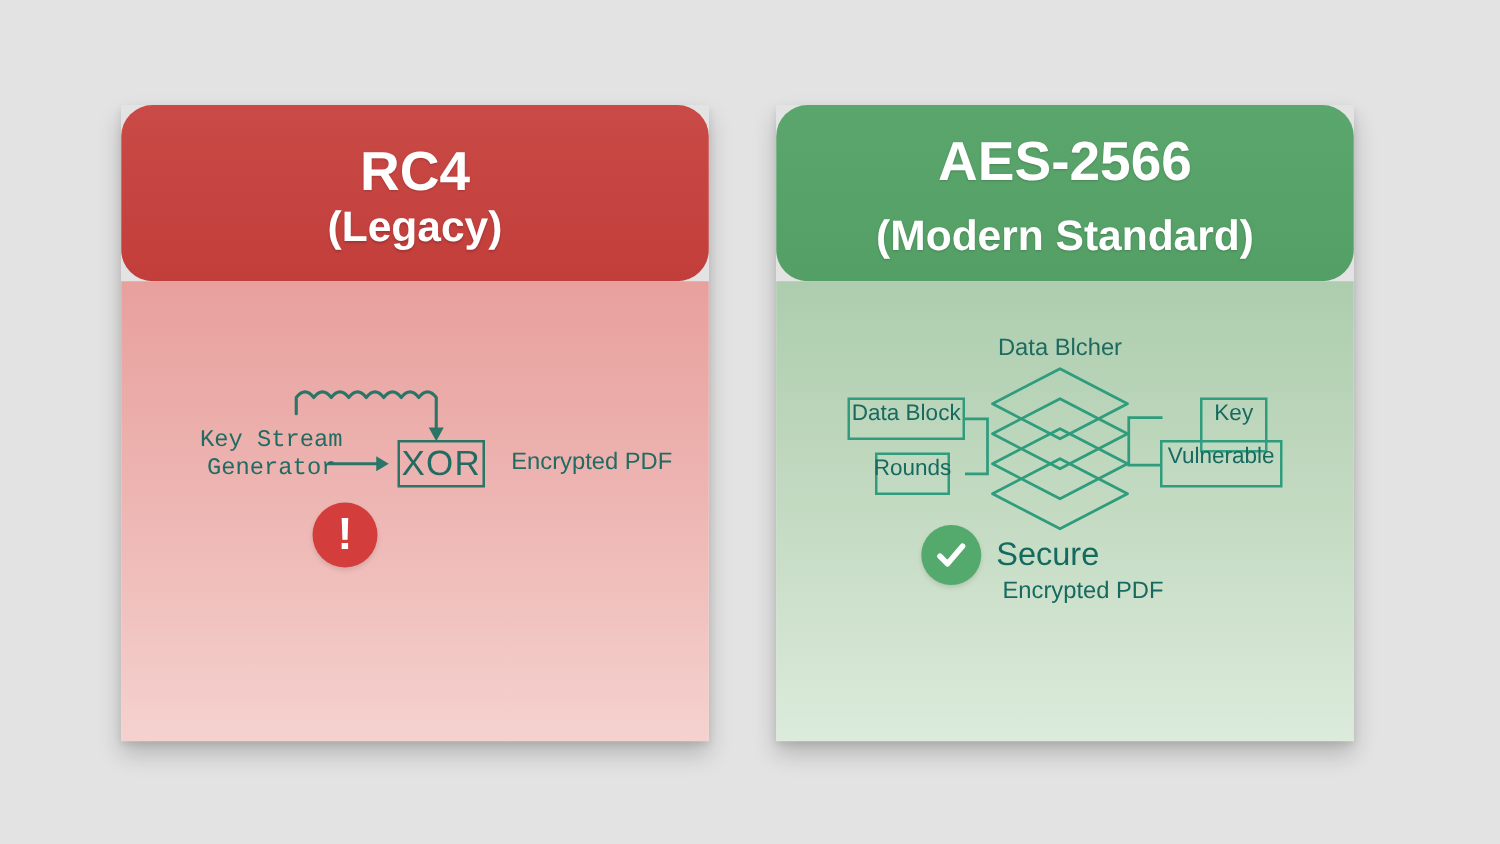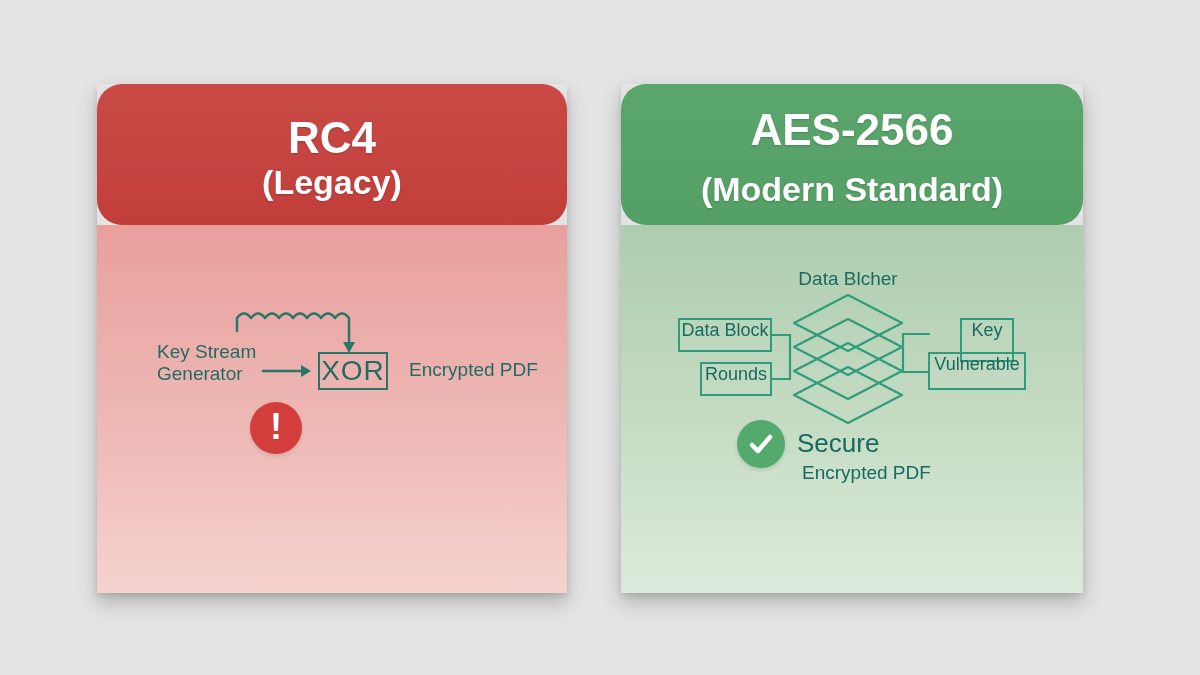--- a/index.html
+++ b/index.html
@@ -31,21 +31,21 @@
     text-shadow:0 1px 2px rgba(0,0,0,.18);
   }
   .panel-body{position:relative;height:368px;}
   .body-red{background:linear-gradient(180deg,#e8a09d 0%,#eeb9b6 55%,#f5d2cf 100%);}
   .body-green{background:linear-gradient(180deg,#adcdae 0%,#c6dcc4 55%,#dcebdc 100%);}
   .overlay{position:absolute;left:0;top:0;}
 
   
   .ks-label{
     position:absolute;left:60px;top:116px;width:120px;
-    color:#226b62;font-size:19px;line-height:22px;
+    text-align:center;color:#226b62;font-size:19px;line-height:22px;font-family:Liberation Mono, monospace;
   }
   .xor-box{
     position:absolute;left:221px;top:127px;width:70px;height:38px;
     border:2px solid #2a7568;box-sizing:border-box;
     display:flex;align-items:center;justify-content:center;
     color:#226b62;font-size:28px;letter-spacing:1px;
   }
   .enc-pdf-left{
     position:absolute;left:312px;top:134px;width:150px;
     color:#226b62;font-size:19px;
@@ -67,21 +67,21 @@
   .stack-title{
     position:absolute;left:149px;top:43px;width:156px;text-align:center;
     color:#1d6a60;font-size:19px;
   }
   .tbox{
     position:absolute;border:2px solid #2f9c7d;box-sizing:border-box;
     display:flex;justify-content:center;
     color:#176a60;font-size:18px;background:rgba(255,255,255,0.03);
   }
   .box-datablock{left:57px;top:93px;width:94px;height:34px;}
-  .box-rounds{left:79px;top:137px;width:72px;height:34px;}
+  .box-rounds{left:79px;top:137px;width:60px;height:34px;}
   .box-key{left:309px;top:93px;width:54px;height:44px;margin-left:30px;}
   .box-encrypted{left:307px;top:127px;width:98px;height:38px;}
   .check-circle{
     position:absolute;left:116px;top:195px;width:48px;height:48px;
     border-radius:50%;background:#54a96c;
     display:flex;align-items:center;justify-content:center;
     box-shadow:0 2px 4px rgba(0,0,0,.12);
   }
   .secure-label{
     position:absolute;left:176px;top:203px;

